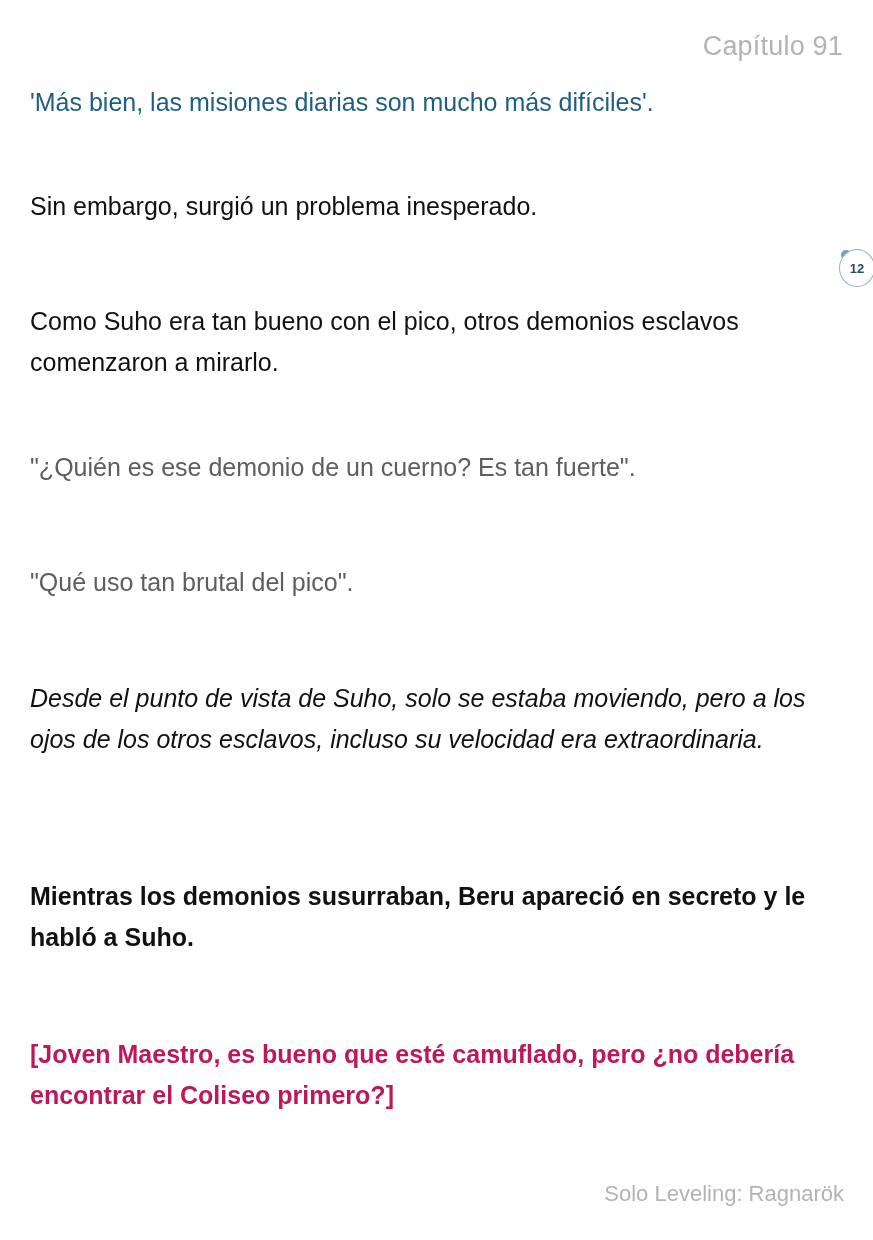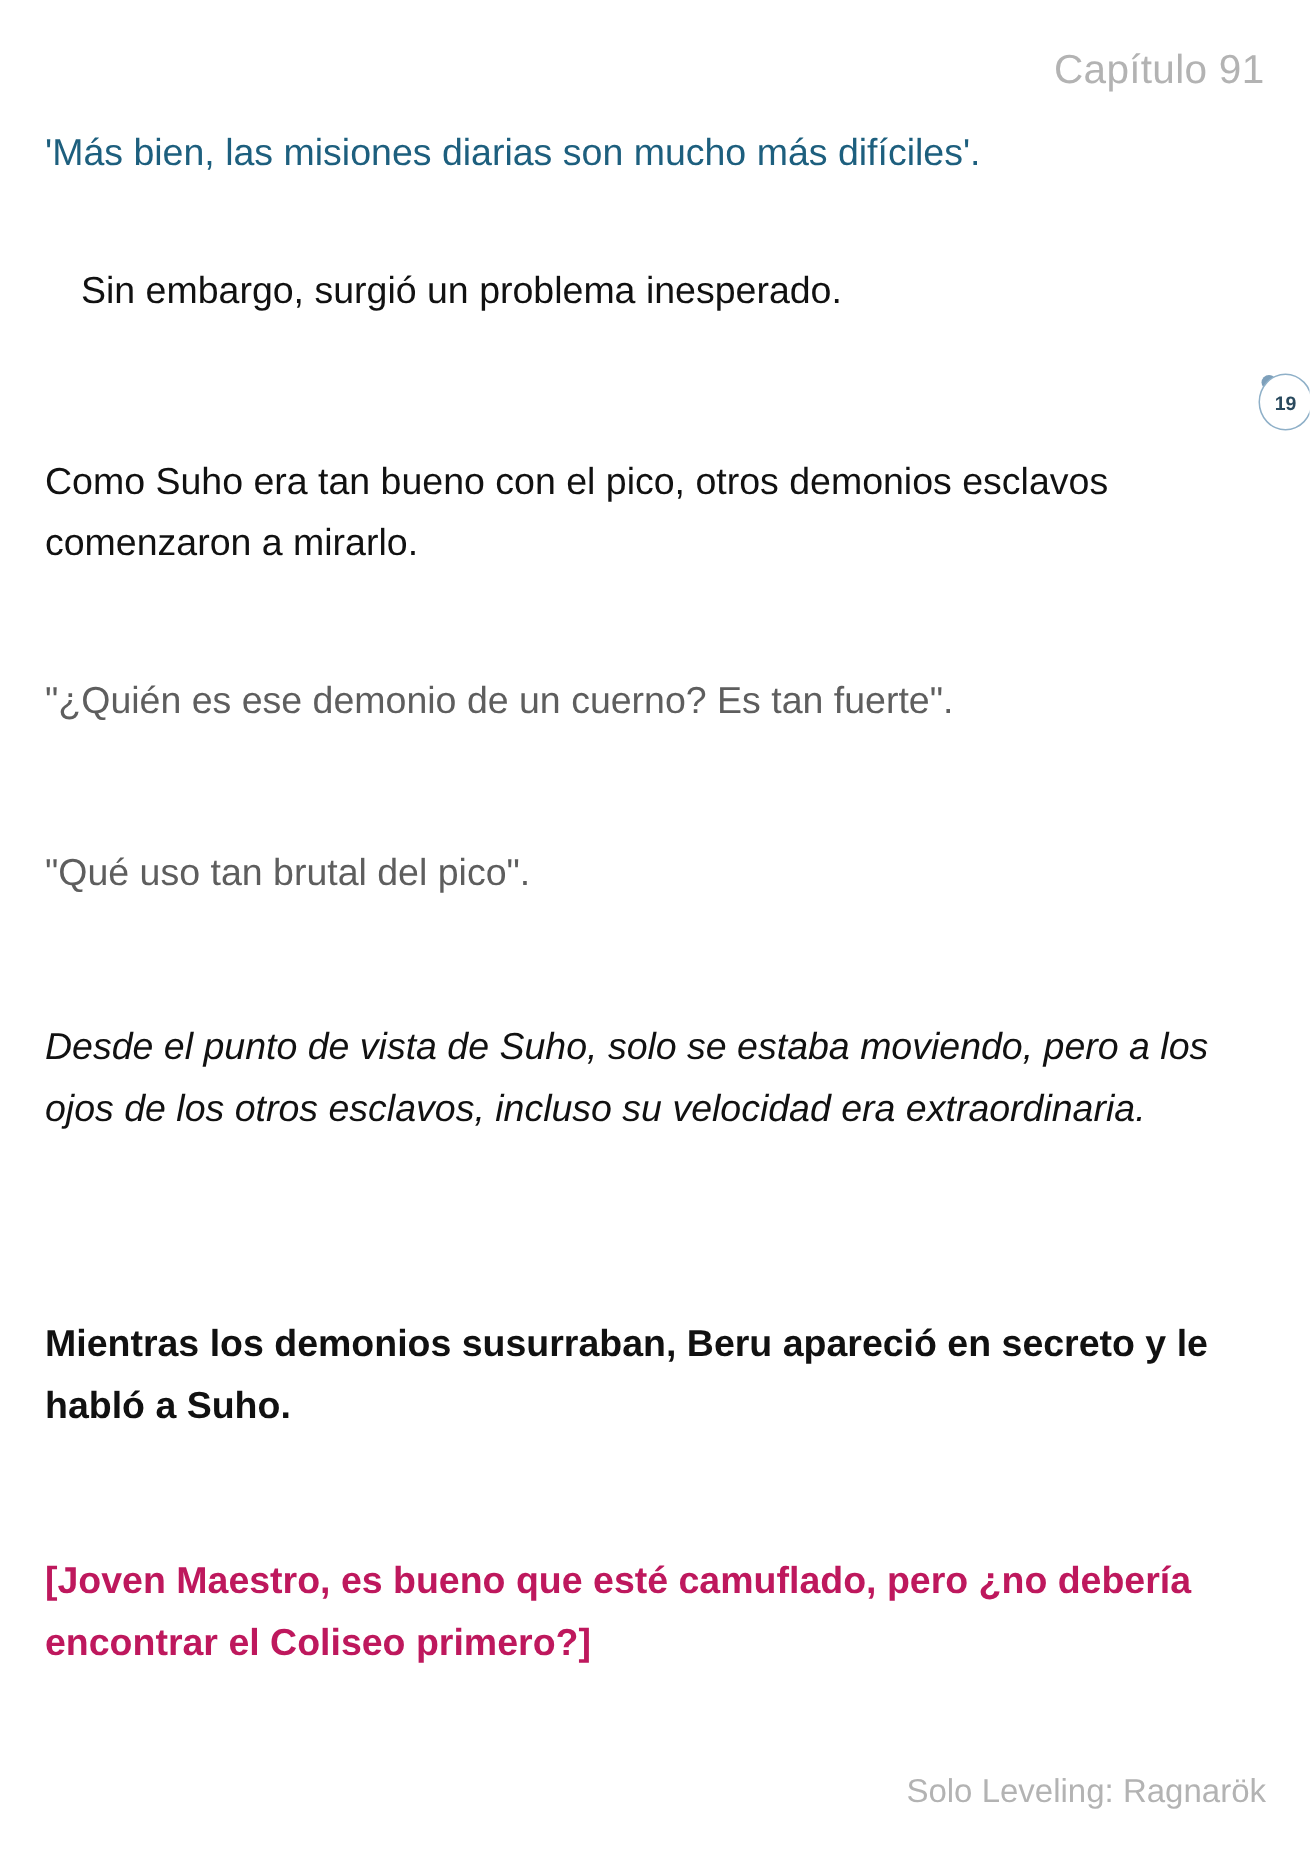--- a/index.html
+++ b/index.html
@@ -77,29 +77,29 @@
       gap: 31px;
     }
   </style>
 </head>
 <body>
 
 <div class="chapter-label">Capítulo 91</div>
 
 <div class="content">
   <p class="para system" style="top:0px;margin-top:24px;">'Más bien, las misiones diarias son mucho más difíciles'.</p>
-  <p class="para" style="top:116px;margin-left:24px;">Sin embargo, surgió un problema inesperado.</p>
+  <p class="para" style="top:128px;">Sin embargo, surgió un problema inesperado.</p>
   <p class="para" style="top:243px;">Como Suho era tan bueno con el pico, otros demonios esclavos comenzaron a mirarlo.</p>
   <p class="para dialogue" style="top:389px;">"¿Quién es ese demonio de un cuerno? Es tan fuerte".</p>
   <p class="para dialogue" style="top:504px;">"Qué uso tan brutal del pico".</p>
   <p class="para" style="top:620px;font-style:italic;">Desde el punto de vista de Suho, solo se estaba moviendo, pero a los ojos de los otros esclavos, incluso su velocidad era extraordinaria.</p>
   <p class="para" style="top:818px;font-weight:bold;">Mientras los demonios susurraban, Beru apareció en secreto y le habló a Suho.</p>
   <p class="para bold" style="top:976px;">[Joven Maestro, es bueno que esté camuflado, pero ¿no debería encontrar el Coliseo primero?]</p>
 </div>
 
 <div class="page-marker-dot"></div>
 <div class="page-marker">
-  <span>19</span>
+  <span>12</span>
 </div>
 
 <div class="footer">
   <span>Solo Leveling: Ragnarök</span>
 </div>
 
 </body></html>

